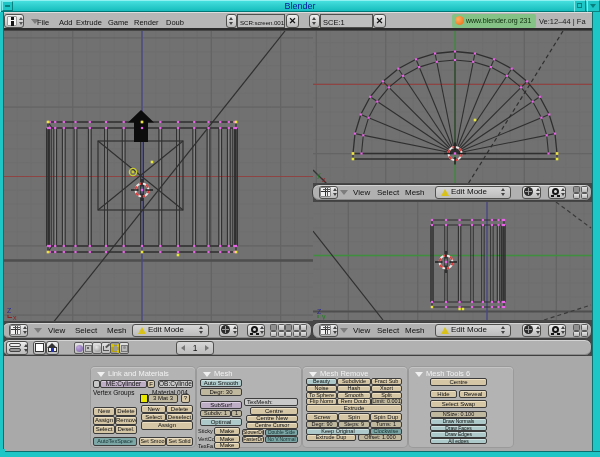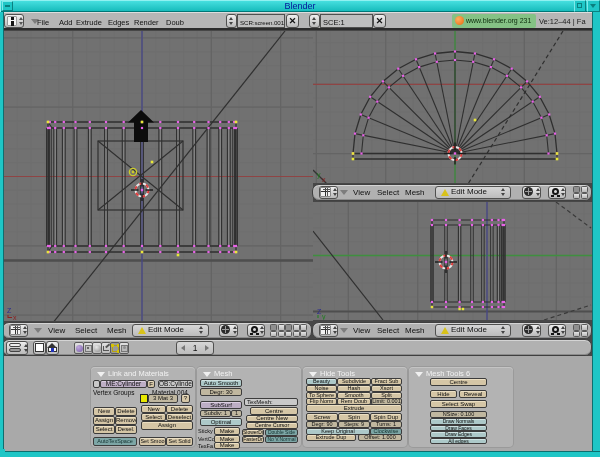--- a/index.html
+++ b/index.html
@@ -32,21 +32,21 @@
 <div class="hib" style="position:absolute;left:4px;top:14px;width:20px;height:14px;"></div>
 <div style="position:absolute;left:7px;top:16px;width:10px;height:10px;background:#f4f4f4;border:1px solid #999;border-radius:1px;"></div>
 <div style="position:absolute;left:11px;top:17px;width:3px;height:3px;background:#151515;"></div>
 <div style="position:absolute;left:11px;top:21px;width:3px;height:5px;background:#151515;"></div>
 <div style="position:absolute;left:19px;top:17px;width:3px;height:3px;border-left:2px solid transparent;border-right:2px solid transparent;border-bottom:3px solid #555;width:0;height:0;"></div>
 <div style="position:absolute;left:19px;top:22px;width:3px;height:3px;border-left:2px solid transparent;border-right:2px solid transparent;border-top:3px solid #555;width:0;height:0;"></div>
 <div style="position:absolute;left:31px;top:19px;width:0px;height:0px;border-left:4px solid transparent;border-right:4px solid transparent;border-top:5px solid #7d7d7d;"></div>
 <div class="tt" style="position:absolute;left:37px;top:18px;width:40px;height:10px;font-size:7.5px;">File</div>
 <div class="tt" style="position:absolute;left:59px;top:18px;width:40px;height:10px;font-size:7.5px;">Add</div>
 <div class="tt" style="position:absolute;left:76px;top:18px;width:40px;height:10px;font-size:7.5px;">Extrude</div>
-<div class="tt" style="position:absolute;left:108px;top:18px;width:40px;height:10px;font-size:7.5px;">Edges</div>
+<div class="tt" style="position:absolute;left:108px;top:18px;width:40px;height:10px;font-size:7.5px;">Game</div>
 <div class="tt" style="position:absolute;left:134px;top:18px;width:40px;height:10px;font-size:7.5px;">Render</div>
 <div class="tt" style="position:absolute;left:166px;top:18px;width:40px;height:10px;font-size:7.5px;">Doub</div>
 <div class="hib" style="position:absolute;left:226px;top:14px;width:11px;height:14px;"></div>
 <div style="position:absolute;left:229px;top:17px;width:3px;height:3px;border-left:2px solid transparent;border-right:2px solid transparent;border-bottom:3px solid #444;width:0;height:0;"></div>
 <div style="position:absolute;left:229px;top:22px;width:3px;height:3px;border-left:2px solid transparent;border-right:2px solid transparent;border-top:3px solid #444;width:0;height:0;"></div>
 <div style="position:absolute;left:237px;top:14px;width:48px;height:14px;background:#bfbfbf;border:1px solid #50504f;font-size:6.2px;color:#111;padding:4px 0 0 2px;letter-spacing:-0.1px;">SCR:screen.001</div>
 <div class="hib" style="position:absolute;left:286px;top:14px;width:13px;height:14px;text-align:center;font-size:9px;font-weight:bold;color:#111;padding-top:1px;">✕</div>
 <div class="hib" style="position:absolute;left:309px;top:14px;width:11px;height:14px;"></div>
 <div style="position:absolute;left:312px;top:17px;width:3px;height:3px;border-left:2px solid transparent;border-right:2px solid transparent;border-bottom:3px solid #444;width:0;height:0;"></div>
 <div style="position:absolute;left:312px;top:22px;width:3px;height:3px;border-left:2px solid transparent;border-right:2px solid transparent;border-top:3px solid #444;width:0;height:0;"></div>
@@ -694,21 +694,21 @@
 <div class="bf" style="position:absolute;left:244px;top:398px;width:54px;height:8px;font-size:6px;line-height:6px;text-align:left;padding-left:2px;">TexMesh:</div>
 <div class="bb" style="position:absolute;left:250px;top:407px;width:48px;height:8px;font-size:6px;line-height:6px;">Centre</div>
 <div class="bb" style="position:absolute;left:246px;top:415px;width:52px;height:7px;font-size:6px;line-height:5px;">Centre New</div>
 <div class="bb" style="position:absolute;left:246px;top:422px;width:52px;height:7px;font-size:5.5px;line-height:5px;">Centre Cursor</div>
 <div class="bb" style="position:absolute;left:242px;top:429px;width:22px;height:7px;font-size:5px;line-height:5px;">SlowerDr</div>
 <div class="bb" style="position:absolute;left:242px;top:436px;width:22px;height:7px;font-size:5px;line-height:5px;">FasterDr</div>
 <div class="bT" style="position:absolute;left:265px;top:429px;width:33px;height:7px;font-size:5px;line-height:5px;">Double Side</div>
 <div class="bT" style="position:absolute;left:265px;top:436px;width:33px;height:7px;font-size:5px;line-height:5px;">No V.Normal</div>
 <div class="p" style="position:absolute;left:303px;top:367px;width:104px;height:80px;"></div>
 <div style="position:absolute;left:309px;top:372px;width:0px;height:0px;border-left:4px solid transparent;border-right:4px solid transparent;border-top:5px solid #f0f0f0;"></div>
-<div class="ph" style="position:absolute;left:320px;top:369px;width:90px;height:9px;">Hide Tools</div>
+<div class="ph" style="position:absolute;left:320px;top:369px;width:90px;height:9px;">Mesh Remove</div>
 <div class="bt" style="position:absolute;left:306px;top:378px;width:31px;height:7px;font-size:5.5px;line-height:5px;">Beauty</div>
 <div class="bb" style="position:absolute;left:337px;top:378px;width:34px;height:7px;font-size:5.5px;line-height:5px;">Subdivide</div>
 <div class="bb" style="position:absolute;left:371px;top:378px;width:31px;height:7px;font-size:5.5px;line-height:5px;">Fract Sub</div>
 <div class="bb" style="position:absolute;left:306px;top:385.0px;width:31px;height:7px;font-size:5.5px;line-height:5px;">Noise</div>
 <div class="bb" style="position:absolute;left:337px;top:385.0px;width:34px;height:7px;font-size:5.5px;line-height:5px;">Hash</div>
 <div class="bb" style="position:absolute;left:371px;top:385.0px;width:31px;height:7px;font-size:5.5px;line-height:5px;">Xsort</div>
 <div class="bb" style="position:absolute;left:306px;top:391.6px;width:31px;height:7px;font-size:5.5px;line-height:5px;">To Sphere</div>
 <div class="bb" style="position:absolute;left:337px;top:391.6px;width:34px;height:7px;font-size:5.5px;line-height:5px;">Smooth</div>
 <div class="bb" style="position:absolute;left:371px;top:391.6px;width:31px;height:7px;font-size:5.5px;line-height:5px;">Split</div>
 <div class="bb" style="position:absolute;left:306px;top:398.2px;width:31px;height:7px;font-size:5.5px;line-height:5px;">Flip Norm</div>

